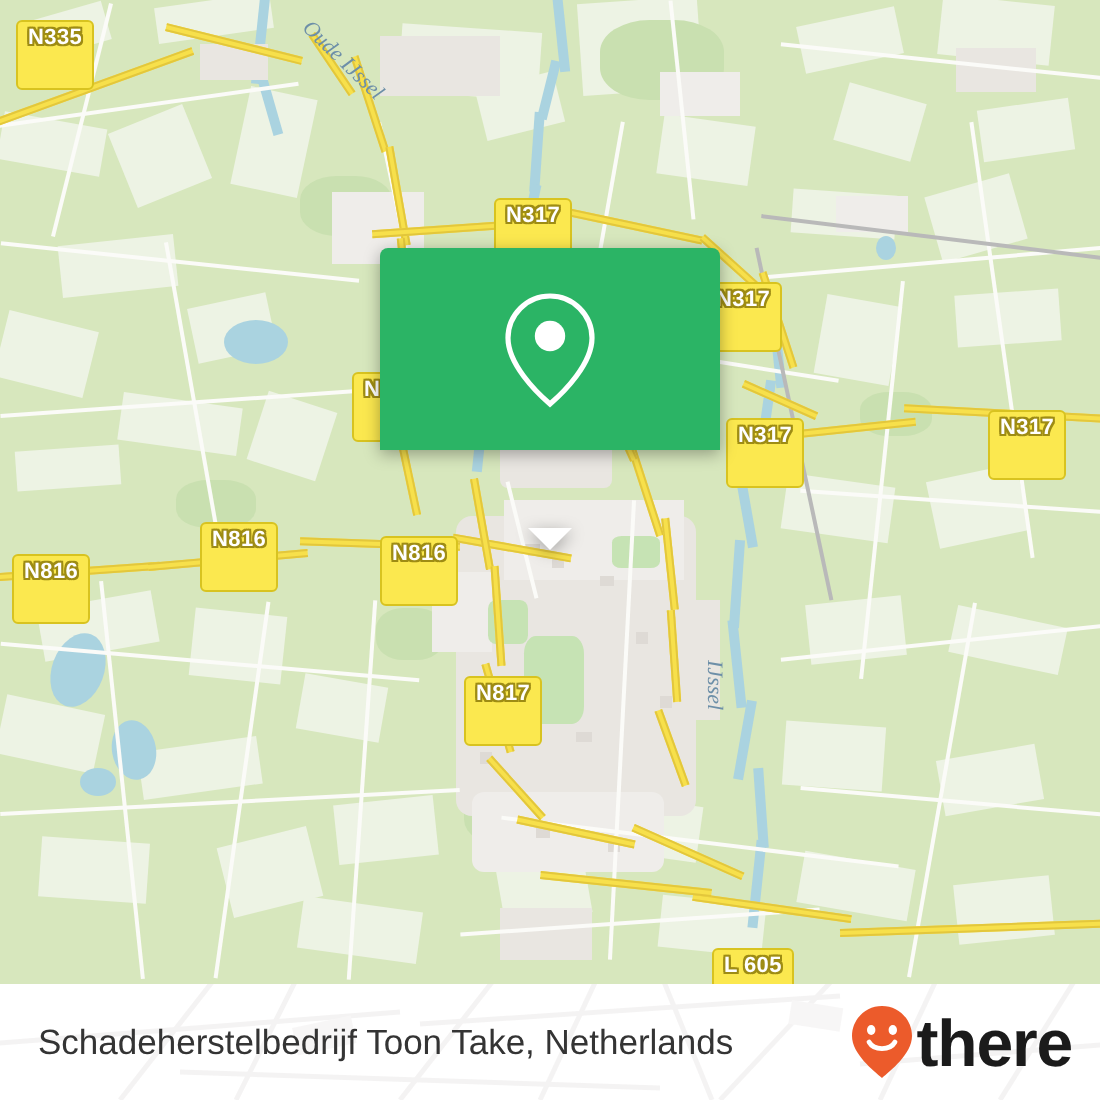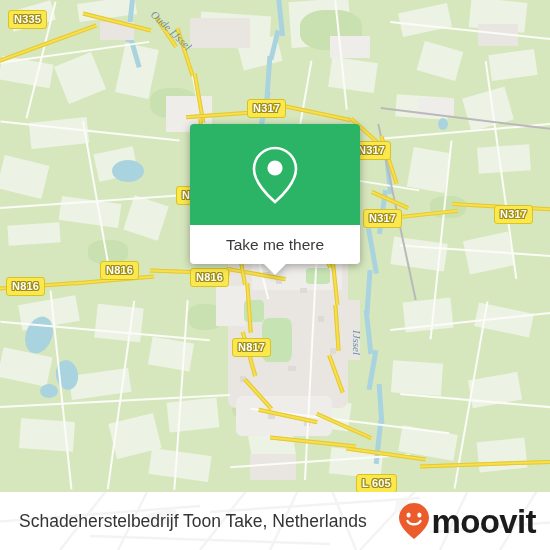--- a/index.html
+++ b/index.html
@@ -35,21 +35,21 @@
   
   .shield {
     position: absolute;
     background: #fbe84f;
     border: 1.5px solid #d8c320;
     border-radius: 3px;
     color: #ffffff;
     font-weight: bold;
     font-size: 11px;
     line-height: 14px;
-    padding: 1px 5px 2px 5px;
+    padding: 1px 5px 18px 5px;
     text-shadow: -1px 0 #9e8c14, 0 1px #9e8c14, 1px 0 #9e8c14, 0 -1px #9e8c14,
                  -1px -1px #9e8c14, 1px 1px #9e8c14, -1px 1px #9e8c14, 1px -1px #9e8c14;
     white-space: nowrap;
     letter-spacing: .2px;
   }
   .rivername {
     position: absolute;
     color: #6d8fa8;
     font-size: 11px;
     font-style: italic;
@@ -335,21 +335,20 @@
       <div class="rivername" style="left:363px; top:330px; transform:rotate(90deg); transform-origin:left top;">IJssel</div>
     </div>
 
     <div id="popup">
       <div id="popup-photo">
         <svg width="54" height="62" viewBox="0 0 54 62">
           <path d="M27 4 C15.4 4 6 13.4 6 25 C6 38 20 52 27 58 C34 52 48 38 48 25 C48 13.4 38.6 4 27 4 Z" fill="none" stroke="#ffffff" stroke-width="2.6"></path>
           <circle cx="27" cy="24" r="7.6" fill="#ffffff"></circle>
         </svg>
       </div>
-      <div id="popup-cta">Take me there</div>
       <div id="popup-tail"></div>
     </div>
 
   </div>
 
   <div id="footer">
     <svg id="footer-watermark" viewBox="0 0 550 58" preserveAspectRatio="none">
       <g stroke="#eceaea" stroke-width="2.5" fill="none">
         <path d="M60 58 L110 -6"></path>
         <path d="M150 -6 L118 58"></path>
@@ -372,17 +371,17 @@
 
     <div id="footer-title">Schadeherstelbedrijf Toon Take, Netherlands</div>
 
     <div id="moovit-logo">
       <svg width="32" height="38" viewBox="0 0 32 38">
         <path d="M16 1 C7.7 1 1 7.7 1 16 C1 25 12 33.5 16 37 C20 33.5 31 25 31 16 C31 7.7 24.3 1 16 1 Z" fill="#ec5b2b"></path>
         <ellipse cx="10.6" cy="13" rx="2.1" ry="2.5" fill="#ffffff"></ellipse>
         <ellipse cx="21.4" cy="13" rx="2.1" ry="2.5" fill="#ffffff"></ellipse>
         <path d="M9.5 19 C12 23.4 20 23.4 22.5 19" fill="none" stroke="#ffffff" stroke-width="2.4" stroke-linecap="round"></path>
       </svg>
-      <div id="moovit-word">moovit</div>
+      <div id="moovit-word">there</div>
     </div>
   </div>
 
 </div>
 
 </body></html>

